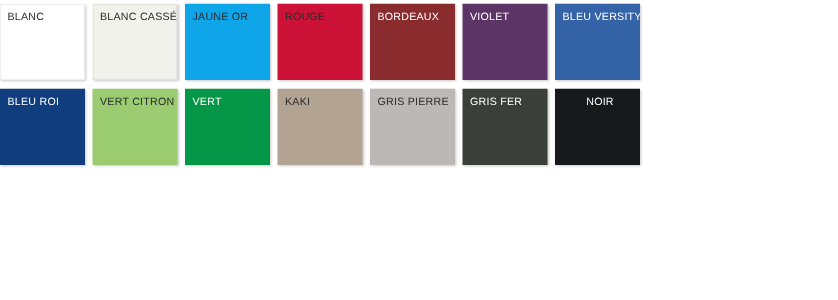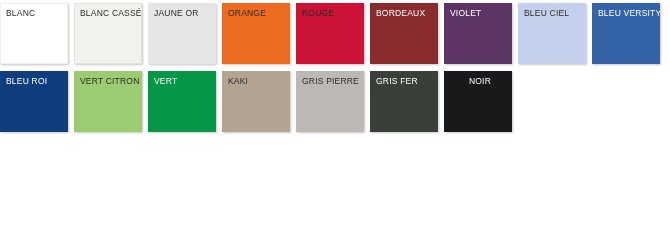--- a/index.html
+++ b/index.html
@@ -68,37 +68,31 @@
 <body>
 
 <div id="palette">
     <div class="swatch-row row-top">
       <div class="swatch hairline" title="BLANC" style="background: rgb(255, 255, 255);">
         <span class="swatch-label dark">BLANC</span>
       </div>
       <div class="swatch hairline" title="BLANC CASSÉ" style="background: rgb(242, 242, 236);">
         <span class="swatch-label dark">BLANC CASSÉ</span>
       </div>
-      <div class="swatch" title="JAUNE OR" style="background: #e5e5e5;">
+      <div class="swatch" title="JAUNE OR" style="background: #0ea5e9;">
         <span class="swatch-label dark">JAUNE OR</span>
-      </div>
-      <div class="swatch" title="ORANGE" style="background: rgb(236, 107, 30);">
-        <span class="swatch-label dark">ORANGE</span>
       </div>
       <div class="swatch" title="ROUGE" style="background: rgb(204, 18, 54);">
         <span class="swatch-label dark">ROUGE</span>
       </div>
       <div class="swatch" title="BORDEAUX" style="background: rgb(138, 43, 46);">
         <span class="swatch-label light">BORDEAUX</span>
       </div>
       <div class="swatch" title="VIOLET" style="background: rgb(92, 53, 102);">
         <span class="swatch-label light">VIOLET</span>
-      </div>
-      <div class="swatch" title="BLEU CIEL" style="background: rgb(197, 209, 236);">
-        <span class="swatch-label dark">BLEU CIEL</span>
       </div>
       <div class="swatch" title="BLEU VERSITY" style="background: rgb(52, 99, 168); padding-left: 37px;">
         <span class="swatch-label light">BLEU VERSITY</span>
       </div>
     </div>
     <div class="swatch-row row-bottom">
       <div class="swatch" title="BLEU ROI" style="background: rgb(16, 61, 126);">
         <span class="swatch-label light">BLEU ROI</span>
       </div>
       <div class="swatch" title="VERT CITRON" style="background: rgb(155, 204, 113);">

